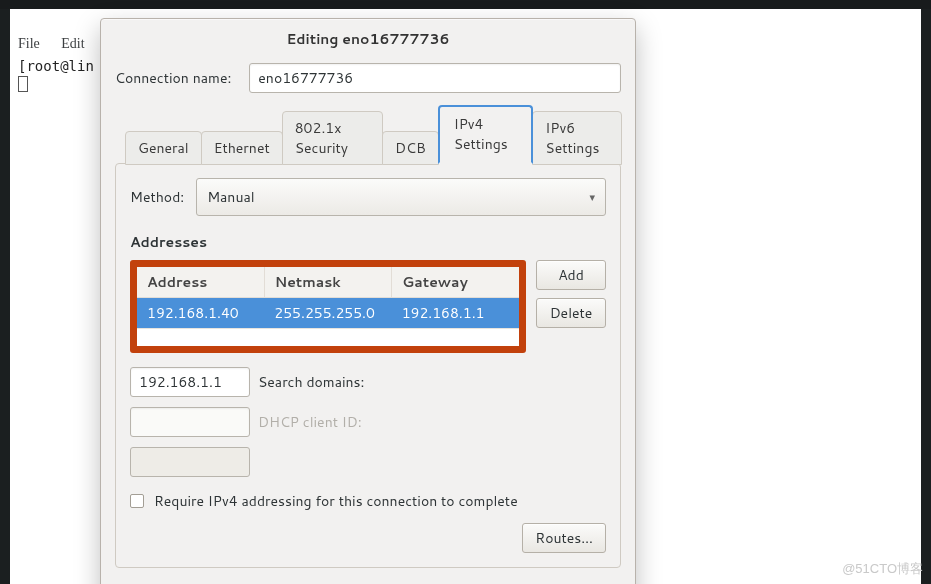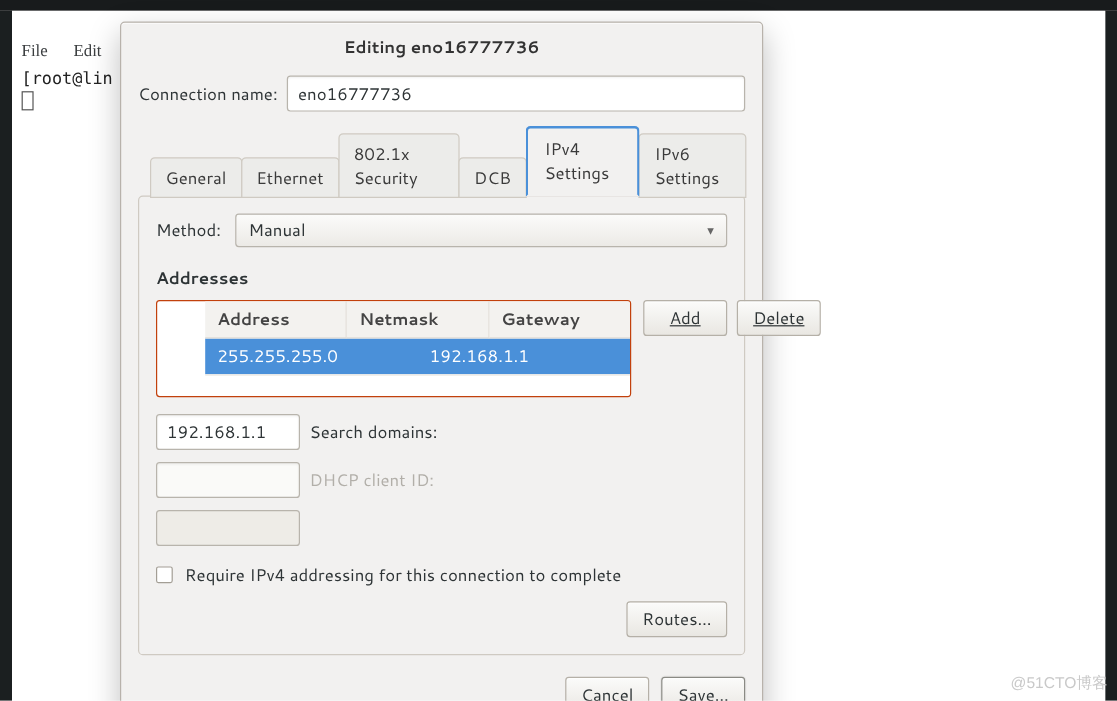--- a/index.html
+++ b/index.html
@@ -29,21 +29,21 @@
 
   .dialog {
     position: absolute; left: 100px; top: 18px;
     width: 536px; background: #f2f1f0;
     border: 1px solid #b8b2ab; border-radius: 4px;
     box-shadow: 0 10px 26px rgba(0,0,0,0.25), 0 1px 0 rgba(255,255,255,0.6) inset;
     display: flex; flex-direction: column;
   }
   .dlg-title { text-align: center; font-weight: 600; color: #333; padding: 10px 0 8px; }
   .dlg-body { padding: 6px 14px 8px; }
-  .row { display: flex; align-items: center; gap: 8px; margin-bottom: 12px; }
+  .row { display: flex; align-items: center; gap: 18px; margin-bottom: 12px; }
   .row label { white-space: nowrap; }
   .field {
     flex: 1; height: 30px; background: #fff; border: 1px solid #b8b4ac; border-radius: 3px;
     padding: 4px 8px; font: inherit; color: #2e3436;
     box-shadow: inset 0 1px 2px rgba(0,0,0,0.06);
   }
 
   .tabs { display: flex; align-items: flex-end; margin: 0 0 -1px 10px; position: relative; z-index: 2; }
   .tab {
     background: #ececea; border: 1px solid #cfcac2;
@@ -56,43 +56,43 @@
     background: #f2f1f0; border: 2px solid #4a90d9; border-bottom-color: #f2f1f0;
     padding: 7px 14px 8px; top: 0; z-index: 3;
   }
   .tab-pane {
     border: 1px solid #cfcac2; border-radius: 4px;
     background: #f2f1f0; padding: 14px; position: relative; z-index: 1;
   }
 
   .method-row { display: flex; align-items: center; gap: 12px; margin-bottom: 16px; }
   .select {
-    flex: 1; height: 28px; border: 1px solid #b8b4ac; border-radius: 3px;
+    flex: 1; height: 38px; border: 1px solid #b8b4ac; border-radius: 3px;
     background: linear-gradient(#fbfbfa, #eceae6);
     display: flex; align-items: center; justify-content: space-between;
     padding: 0 10px;
   }
   .select .chev { color: #666; font-size: 11px; }
 
   .section-label { font-weight: 600; margin: 2px 0 8px; }
   .addr-block { display: flex; gap: 10px; align-items: flex-start; }
   .addr-table-wrap {
-    flex: 1; border: 1px solid #c2410c; border-radius: 3px; background: #fff; overflow: hidden; padding-left: 40px;
+    flex: 1; border: 7px solid #c2410c; border-radius: 3px; background: #fff; overflow: hidden;
   }
   .addr-head, .addr-row { display: flex; }
   .addr-head div {
     flex: 1; padding: 5px 10px; font-weight: 600; color: #444;
     border-right: 1px solid #e2ddd6; background: #f3f2ef;
     border-bottom: 1px solid #e2ddd6;
   }
   .addr-head div:last-child { border-right: none; }
   .addr-row { background: #4a90d9; color: #fff; }
   .addr-row div { flex: 1; padding: 5px 10px; }
   .addr-empty { height: 18px; background: #fff; border-top: 1px solid #e8e4de; }
-  .btn-col { width: 70px; display: flex; gap: 8px; text-decoration: underline; }
+  .btn-col { width: 70px; display: flex; flex-direction: column; gap: 8px; }
   .btn {
     height: 30px; min-width: 70px; padding: 0 12px;
     border: 1px solid #b5b0a7; border-radius: 3px;
     background: linear-gradient(#fbfbfa, #e9e7e2);
     display: inline-flex; align-items: center; justify-content: center;
     font: inherit; color: #2e3436; cursor: default;
     box-shadow: 0 1px 0 rgba(255,255,255,0.7) inset;
   }
   .btn.default { border: 1px solid #8a8a84; box-shadow: 0 1px 0 rgba(255,255,255,0.7) inset, 0 0 0 1px rgba(0,0,0,0.04); }
 
@@ -156,20 +156,21 @@
       <div class="section-label">Addresses</div>
 
       <div class="addr-block">
         <div class="addr-table-wrap">
           <div class="addr-head">
             <div>Address</div>
             <div>Netmask</div>
             <div>Gateway</div>
           </div>
           <div class="addr-row">
+            <div>192.168.1.40</div>
             <div>255.255.255.0</div>
             <div>192.168.1.1</div>
           </div>
           <div class="addr-empty"></div>
         </div>
         <div class="btn-col">
           <button class="btn">Add</button>
           <button class="btn">Delete</button>
         </div>
       </div>

